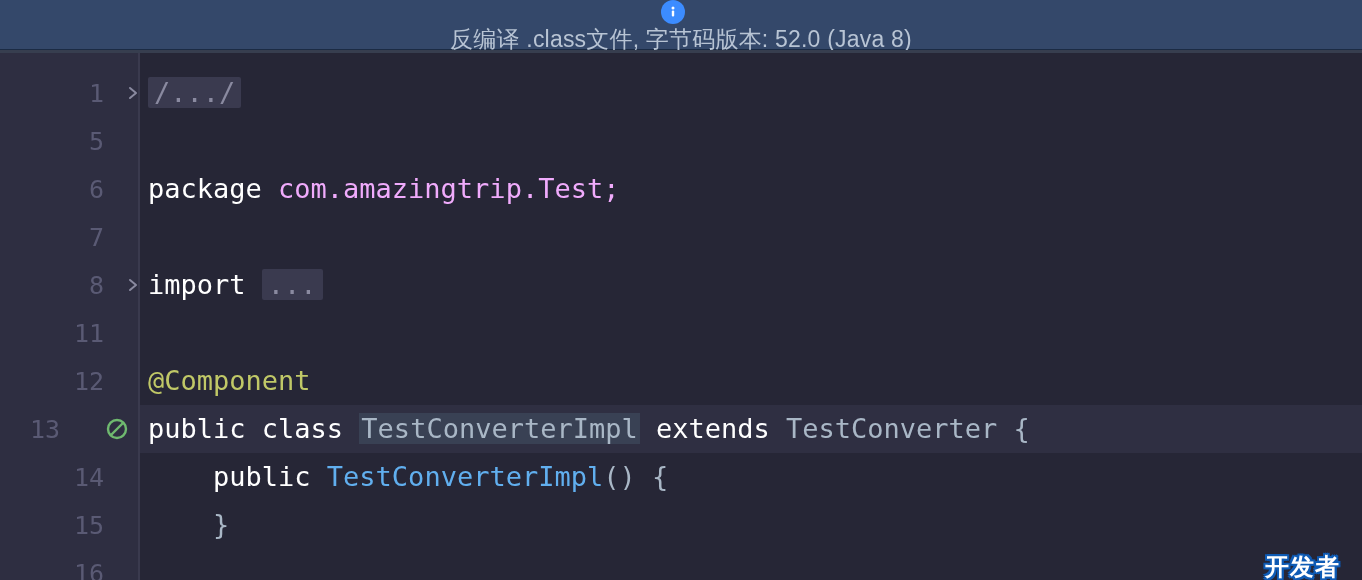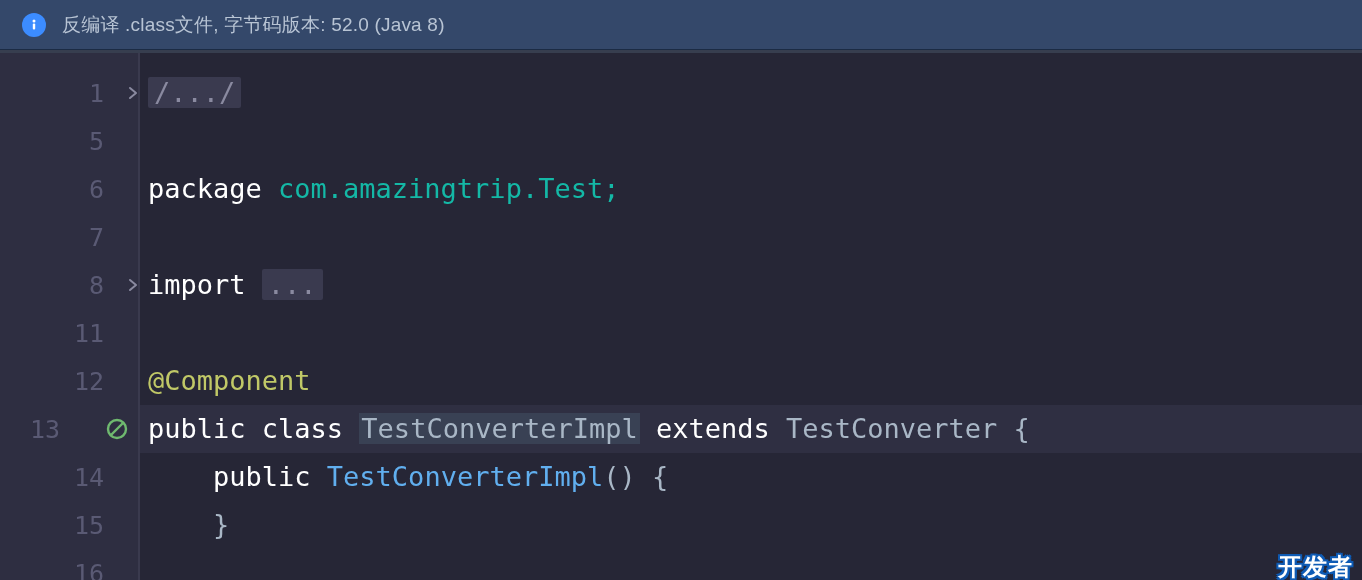--- a/index.html
+++ b/index.html
@@ -13,22 +13,23 @@
   position: relative;
 }
 .banner {
   background: #34486a;
   border-bottom: 1px solid #1b2b44;
   color: #b8c4d4;
   display: flex;
   align-items: center;
   height: 50px;
   padding: 0 22px;
-  font-size: 19px;
+  font-size: 23px;
   letter-spacing: 0.2px;
+  flex-direction: column;
 }
 .banner .info-icon {
   width: 24px;
   height: 24px;
   border-radius: 50%;
   background: #3c8cff;
   display: inline-flex;
   align-items: center;
   justify-content: center;
   margin-right: 16px;
@@ -101,34 +102,34 @@
   z-index: 0;
 }
 .code-line > span { position: relative; z-index: 1; }
 .fold-box {
   background: #3a3a4f;
   padding: 0 6px;
   border-radius: 2px;
   color: #8a8aa0;
 }
 .tok-kw { color: #ffffff; }
-.tok-pkg { color: #14b8a6; }
+.tok-pkg { color: #f0abfc; }
 .tok-ann { color: #c0c867; margin-top: 24px; }
 .tok-cls { color: #a9b7c6; }
 .tok-fn  { color: #61afef; }
 .tok-plain { color: #a9b7c6; }
 .identifier-hl {
   background: #394154;
   padding: 0 2px;
 }
 
 
 .watermark {
   position: absolute;
-  right: 9px;
+  right: 22px;
   bottom: 1px;
   font-family: "Arial Black", Arial, sans-serif;
   font-weight: 900;
   color: #ffffff;
   text-shadow: 2px 2px 0 #0e5bb5, -2px -2px 0 #0e5bb5, 2px -2px 0 #0e5bb5, -2px 2px 0 #0e5bb5, 0 2px 0 #0e5bb5, 0 -2px 0 #0e5bb5, 2px 0 0 #0e5bb5, -2px 0 0 #0e5bb5;
   line-height: 0.95;
   text-align: right;
   letter-spacing: 1px;
   pointer-events: none;
 }

